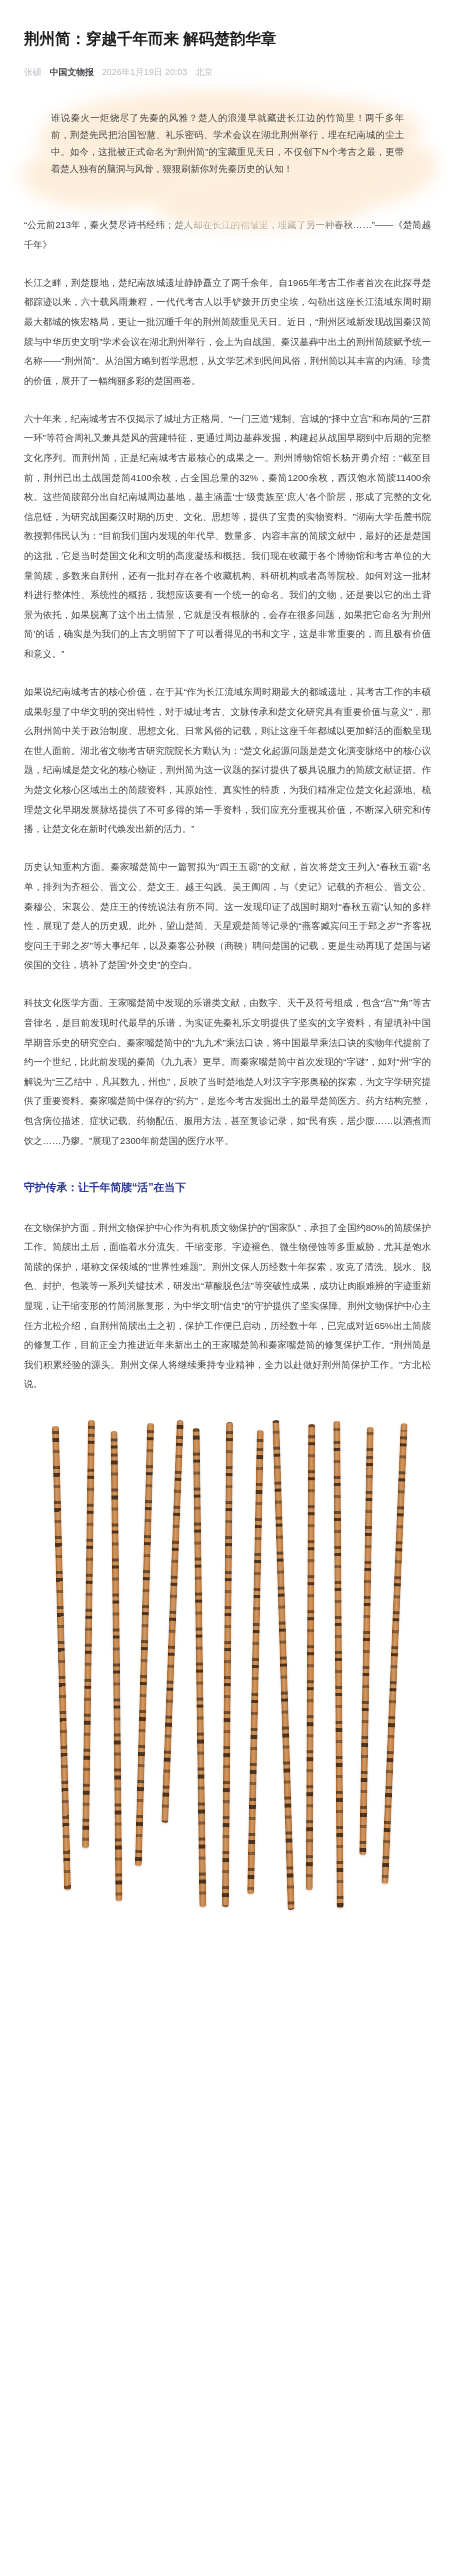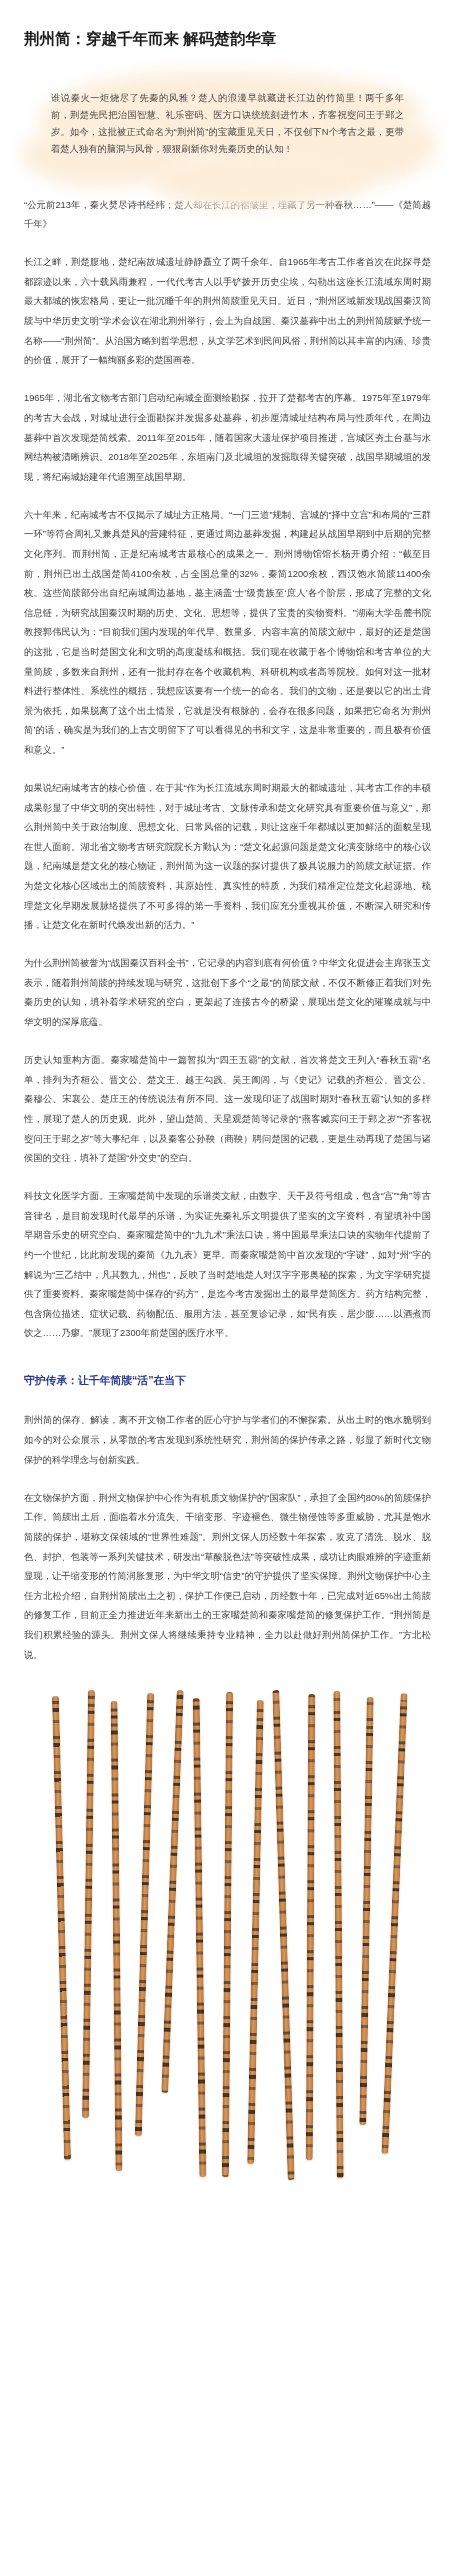--- a/index.html
+++ b/index.html
@@ -1,18 +1,18 @@
 <!DOCTYPE html>
 <html style="font-size:8.2px"><head>
 <meta charset="utf-8">
 <style>
   html,body{margin:0;padding:0;background:#ffffff;}
   body{width:455px;font-family:"Liberation Sans","DejaVu Sans",sans-serif;color:#3d3d3d;}
   .content{padding:0 24px;}
-  .article-title{font-size:15.5px;line-height:22px;font-weight:700;color:#1c1c1c;margin:28px 0 24px;}
+  .article-title{font-size:15.5px;line-height:22px;font-weight:700;color:#1c1c1c;margin:28px 0 17px;}
   .meta-row{font-size:8.8px;color:#b7bcc4;margin:0 0 15.5px;display:flex;align-items:center;gap:8.2px;}
   .meta-source{color:#45494f;font-weight:600;}
   
   .intro-wrap{position:relative;margin:7.2px 0 20.6px;padding:15.5px 27px 17.5px;}
   .blob{position:absolute;background:#fdeedb;filter:blur(8.2px);z-index:0;}
   .blob.b1{left:15.5px;top:-3.1px;width:381px;height:88px;border-radius:45% 55% 60% 40% / 55% 45% 60% 40%;}
   .blob.b2{left:-3.1px;top:46px;width:170px;height:67px;border-radius:60% 40% 55% 45% / 50% 60% 40% 50%;}
   .blob.b3{right:-5.2px;top:36px;width:216px;height:77px;border-radius:40% 60% 45% 55% / 60% 40% 55% 45%;}
   .blob.b4{left:129px;top:77px;width:216px;height:57px;border-radius:50% 50% 60% 40% / 45% 55% 50% 50%;}
   .intro-text{position:relative;z-index:1;font-size:9.3px;line-height:17px;color:#464646;text-align:justify;}
@@ -28,40 +28,43 @@
       linear-gradient(90deg,#a96a33,#d49a63 45%,#b5763d);
     box-shadow:0 1px 2.1px rgba(0,0,0,0.15);}
 </style>
 </head>
 <body>
 
 <div class="content">
 
   <h1 class="article-title">荆州简：穿越千年而来 解码楚韵华章</h1>
 
+  <div class="meta-row">
+    <span>张硕</span>
+    <span class="meta-source">中国文物报</span>
+    <span>2026年1月19日 20:03</span>
+    <span>北京</span>
+  </div>
 
   <div class="intro-wrap">
     <div class="blob b1"></div>
     <div class="blob b2"></div>
     <div class="blob b3"></div>
     <div class="blob b4"></div>
-    <div class="intro-text">谁说秦火一炬烧尽了先秦的风雅？楚人的浪漫早就藏进长江边的竹简里！两千多年前，荆楚先民把治国智慧、礼乐密码、医方口诀统统刻进竹木，齐客祝窔问王于郢之岁。如今，这批被正式命名为“荆州简”的宝藏重见天日，不仅创下N个考古之最，更带着楚人独有的脑洞与风骨，狠狠刷新你对先秦历史的认知！</div>
+    <div class="intro-text">谁说秦火一炬烧尽了先秦的风雅？楚人的浪漫早就藏进长江边的竹简里！两千多年前，荆楚先民把治国智慧、礼乐密码、学术会议在湖北荆州举行，埋在纪南城的尘土中。如今，这批被正式命名为“荆州简”的宝藏重见天日，不仅创下N个考古之最，更带着楚人独有的脑洞与风骨，狠狠刷新你对先秦历史的认知！</div>
   </div>
 
   <div id="article-flow-1">
       <p class="para">“公元前213年，秦火焚尽诗书经纬；楚人却在长江的褶皱里，埋藏了另一种春秋……”——《楚简越千年》</p>
       <p class="para">长江之畔，荆楚腹地，楚纪南故城遗址静静矗立了两千余年。自1965年考古工作者首次在此探寻楚都踪迹以来，六十载风雨兼程，一代代考古人以手铲拨开历史尘埃，勾勒出这座长江流域东周时期最大都城的恢宏格局，更让一批沉睡千年的荆州简牍重见天日。近日，“荆州区域新发现战国秦汉简牍与中华历史文明”学术会议在湖北荆州举行，会上为自战国、秦汉墓葬中出土的荆州简牍赋予统一名称——“荆州简”。从治国方略到哲学思想，从文学艺术到民间风俗，荆州简以其丰富的内涵、珍贵的价值，展开了一幅绚丽多彩的楚国画卷。</p>
-      <p class="para">1965年，湖北省文物考古部门启动纪南城全面测绘勘探，拉开了楚都考古的序幕。1975年至1979年的考古大会战，对城址进行全面勘探并发掘多处墓葬，初步厘清城址结构布局与性质年代，在周边墓葬中首次发现楚简线索。2011年至2015年，随着国家大遗址保护项目推进，宫城区夯土台基与水网结构被清晰辨识。2018年至2025年，东垣南门及北城垣的发掘取得关键突破，战国早期城垣的发现，将纪南城始建年代追溯至战国早期。</p>
       <p class="para">六十年来，纪南城考古不仅揭示了城址方正格局、“一门三道”规制、宫城的“择中立宫”和布局的“三群一环”等符合周礼又兼具楚风的营建特征，更通过周边墓葬发掘，构建起从战国早期到中后期的完整文化序列。而荆州简，正是纪南城考古最核心的成果之一。荆州博物馆馆长杨开勇介绍：“截至目前，荆州已出土战国楚简4100余枚，占全国总量的32%，秦简1200余枚，西汉饱水简牍11400余枚。这些简牍部分出自纪南城周边墓地，墓主涵盖‘士’级贵族至‘庶人’各个阶层，形成了完整的文化信息链，为研究战国秦汉时期的历史、文化、思想等，提供了宝贵的实物资料。”湖南大学岳麓书院教授郭伟民认为：“目前我们国内发现的年代早、数量多、内容丰富的简牍文献中，最好的还是楚国的这批，它是当时楚国文化和文明的高度凝练和概括。我们现在收藏于各个博物馆和考古单位的大量简牍，多数来自荆州，还有一批封存在各个收藏机构、科研机构或者高等院校。如何对这一批材料进行整体性、系统性的概括，我想应该要有一个统一的命名。我们的文物，还是要以它的出土背景为依托，如果脱离了这个出土情景，它就是没有根脉的，会存在很多问题，如果把它命名为‘荆州简’的话，确实是为我们的上古文明留下了可以看得见的书和文字，这是非常重要的，而且极有价值和意义。”</p>
       <p class="para">如果说纪南城考古的核心价值，在于其“作为长江流域东周时期最大的都城遗址，其考古工作的丰硕成果彰显了中华文明的突出特性，对于城址考古、文脉传承和楚文化研究具有重要价值与意义”，那么荆州简中关于政治制度、思想文化、日常风俗的记载，则让这座千年都城以更加鲜活的面貌呈现在世人面前。湖北省文物考古研究院院长方勤认为：“楚文化起源问题是楚文化演变脉络中的核心议题，纪南城是楚文化的核心物证，荆州简为这一议题的探讨提供了极具说服力的简牍文献证据。作为楚文化核心区域出土的简牍资料，其原始性、真实性的特质，为我们精准定位楚文化起源地、梳理楚文化早期发展脉络提供了不可多得的第一手资料，我们应充分重视其价值，不断深入研究和传播，让楚文化在新时代焕发出新的活力。”</p>
-      <p class="para">为什么荆州简被誉为“战国秦汉百科全书”，它记录的内容到底有何价值？中华文化促进会主席张玉文表示，随着荆州简牍的持续发现与研究，这批创下多个“之最”的简牍文献，不仅不断修正着我们对先秦历史的认知，填补着学术研究的空白，更架起了连接古今的桥梁，展现出楚文化的璀璨成就与中华文明的深厚底蕴。</p>
       <p class="para">历史认知重构方面。秦家嘴楚简中一篇暂拟为“四王五霸”的文献，首次将楚文王列入“春秋五霸”名单，排列为齐桓公、晋文公、楚文王、越王勾践、吴王阖闾，与《史记》记载的齐桓公、晋文公、秦穆公、宋襄公、楚庄王的传统说法有所不同。这一发现印证了战国时期对“春秋五霸”认知的多样性，展现了楚人的历史观。此外，望山楚简、天星观楚简等记录的“燕客臧宾问王于郢之岁”“齐客祝窔问王于郢之岁”等大事纪年，以及秦客公孙鞅（商鞅）聘问楚国的记载，更是生动再现了楚国与诸侯国的交往，填补了楚国“外交史”的空白。</p>
       <p class="para">科技文化医学方面。王家嘴楚简中发现的乐谱类文献，由数字、天干及符号组成，包含“宫”“角”等古音律名，是目前发现时代最早的乐谱，为实证先秦礼乐文明提供了坚实的文字资料，有望填补中国早期音乐史的研究空白。秦家嘴楚简中的“九九术”乘法口诀，将中国最早乘法口诀的实物年代提前了约一个世纪，比此前发现的秦简《九九表》更早。而秦家嘴楚简中首次发现的“字谜”，如对“州”字的解说为“三乙结中，凡其数九，州也”，反映了当时楚地楚人对汉字字形奥秘的探索，为文字学研究提供了重要资料。秦家嘴楚简中保存的“药方”，是迄今考古发掘出土的最早楚简医方。药方结构完整，包含病位描述、症状记载、药物配伍、服用方法，甚至复诊记录，如“民有疾，居少腹……以酒煮而饮之……乃瘳。”展现了2300年前楚国的医疗水平。</p>
       <h2 class="section-heading">守护传承：让千年简牍“活”在当下</h2>
-      <p class="para">荆州简的保存、解读，离不开文物工作者的匠心守护与学者们的不懈探索。从出土时的饱水脆弱到如今的对公众展示，从零散的考古发现到系统性研究，荆州简的保护传承之路，彰显了新时代文物保护的科学理念与创新实践。</p>
       <p class="para">在文物保护方面，荆州文物保护中心作为有机质文物保护的“国家队”，承担了全国约80%的简牍保护工作。简牍出土后，面临着水分流失、干缩变形、字迹褪色、微生物侵蚀等多重威胁，尤其是饱水简牍的保护，堪称文保领域的“世界性难题”。荆州文保人历经数十年探索，攻克了清洗、脱水、脱色、封护、包装等一系列关键技术，研发出“草酸脱色法”等突破性成果，成功让肉眼难辨的字迹重新显现，让干缩变形的竹简润胀复形，为中华文明“信史”的守护提供了坚实保障。荆州文物保护中心主任方北松介绍，自荆州简牍出土之初，保护工作便已启动，历经数十年，已完成对近65%出土简牍的修复工作，目前正全力推进近年来新出土的王家嘴楚简和秦家嘴楚简的修复保护工作。“荆州简是我们积累经验的源头。荆州文保人将继续秉持专业精神，全力以赴做好荆州简保护工作。”方北松说。</p>
     </div>
 
   <div class="figure1">
     <div class="slip-row" id="slip-row">
         <div class="slip" style="height: 464px; margin-top: 6.2px; transform: rotate(-1.5deg); background-position: 0px 0px, 0px 0px;"></div>
         <div class="slip" style="height: 428px; margin-top: 0px; transform: rotate(0.8deg); background-position: 0px 8.8px, 0px 0px;"></div>
         <div class="slip" style="height: 470px; margin-top: 11.3px; transform: rotate(-0.6deg); background-position: 0px 17.5px, 0px 0px;"></div>
         <div class="slip" style="height: 443px; margin-top: 3.1px; transform: rotate(1.6deg); background-position: 0px 2.1px, 0px 0px;"></div>
         <div class="slip" style="height: 403px; margin-top: 0px; transform: rotate(2.2deg); background-position: 0px 10.8px, 0px 0px;"></div>

